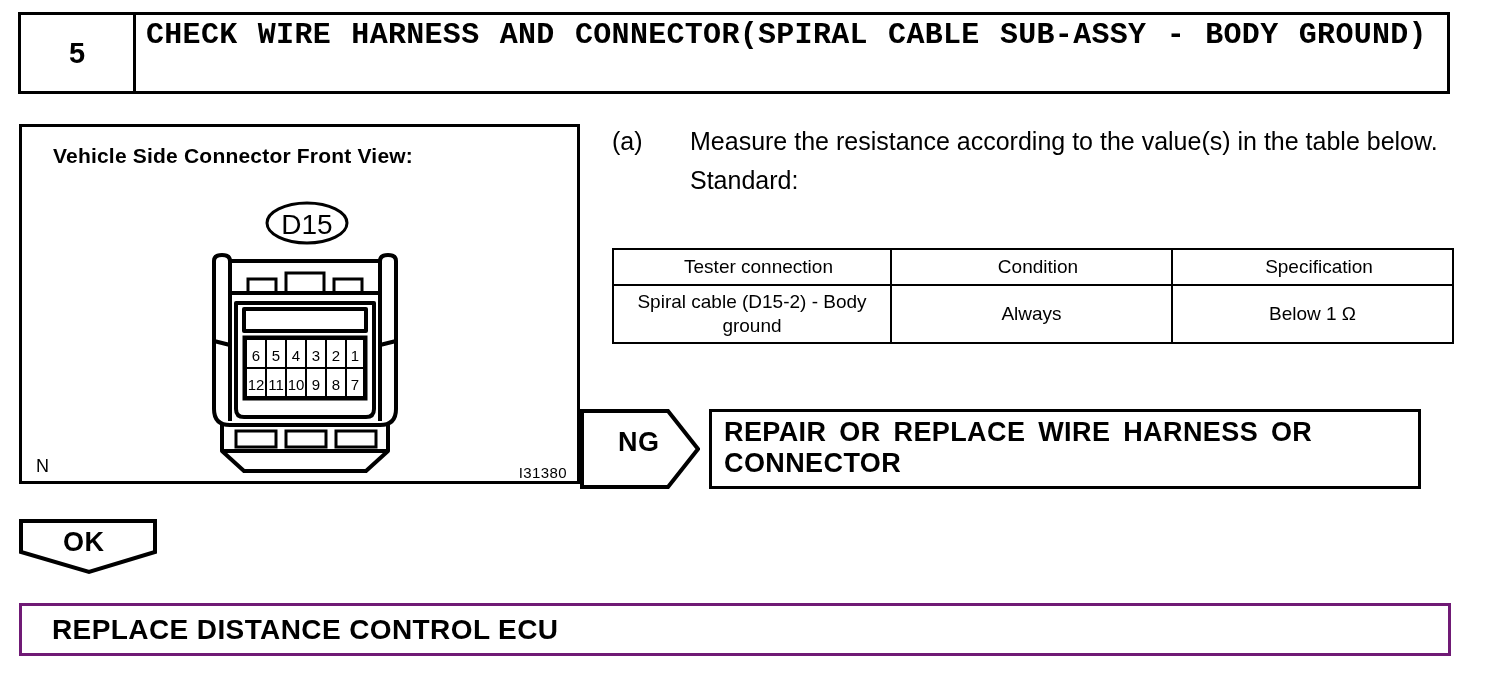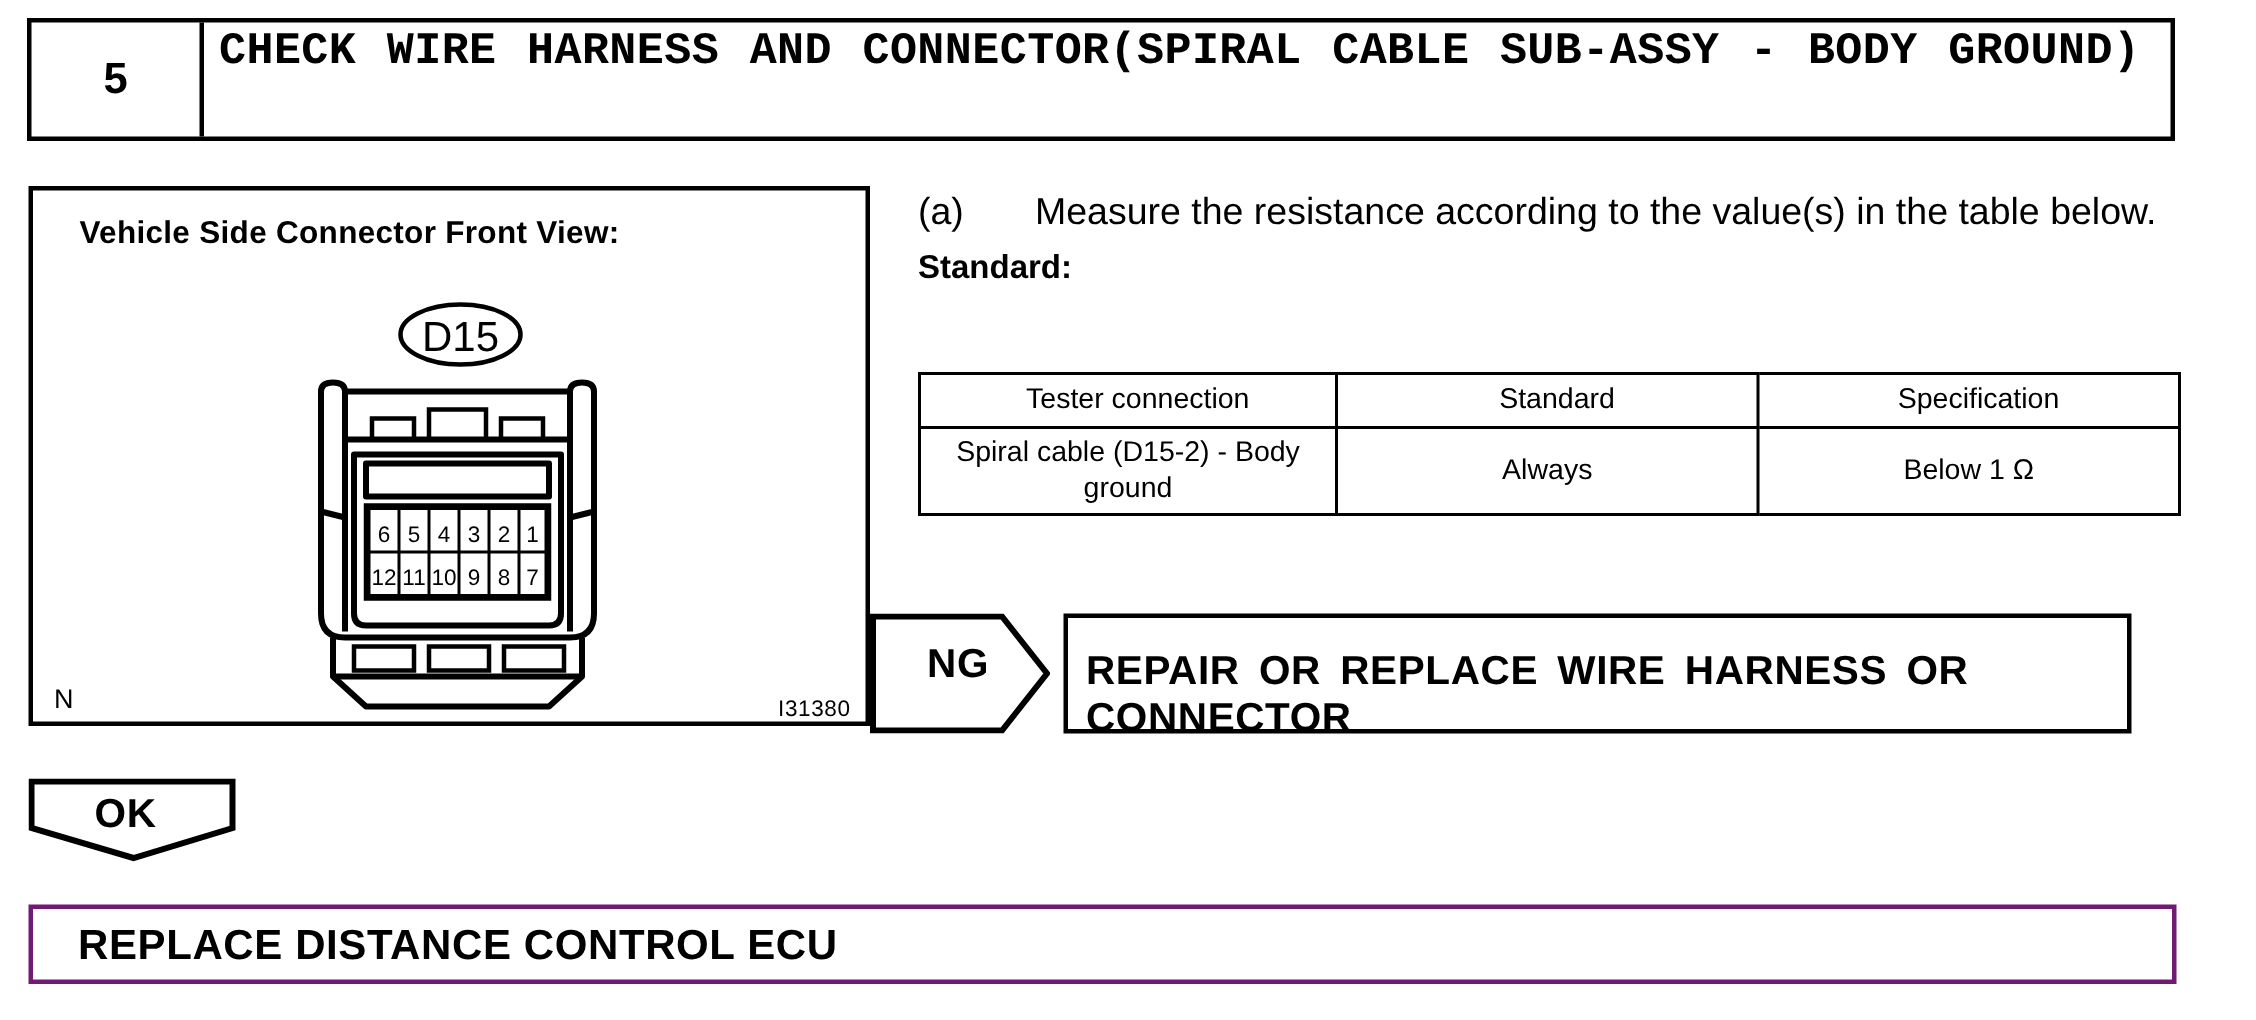--- a/index.html
+++ b/index.html
@@ -111,22 +111,23 @@
     flex: 0 0 auto;
     font-size: 25px;
     line-height: 1.58;
   }
   .instr-text {
     font-size: 25px;
     line-height: 1.58;
     flex: 1 1 auto;
   }
   .standard-label {
-    font-size: 22px;
-    font-weight: bold;
+    margin-left: 78px;
+    font-size: 25px;
+    font-weight: normal;
     line-height: 1.45;
   }
 
   
   .spec-table {
     position: absolute;
     left: 612px;
     top: 248px;
     width: 840px;
     border-collapse: collapse;
@@ -173,21 +174,21 @@
   .ng-box {
     position: absolute;
     left: 129px;
     top: 0;
     width: 712px;
     height: 80px;
     border: 3px solid #000;
     box-sizing: border-box;
     display: flex;
     align-items: flex-start;
-    padding: 20px 8px 0 12px;
+    padding: 5px 8px 0 12px;
   }
   .ng-text {
     font-size: 27px;
     font-weight: bold;
     line-height: 1.13;
     letter-spacing: 0.4px;
     word-spacing: 5px;
   }
 
   
@@ -329,21 +330,21 @@
 
 <table class="spec-table">
   <colgroup>
     <col class="col-a">
       <col class="col-b">
       <col class="col-c">
   </colgroup>
   <thead>
     <tr>
       <th>Tester connection</th>
-      <th>Standard</th>
+      <th>Condition</th>
       <th>Specification</th>
     </tr>
   </thead>
   <tbody>
     <tr>
       <td>Spiral cable (D15-2) - Body ground</td>
       <td>Always</td>
       <td>Below 1 Ω</td>
     </tr>
   </tbody>

